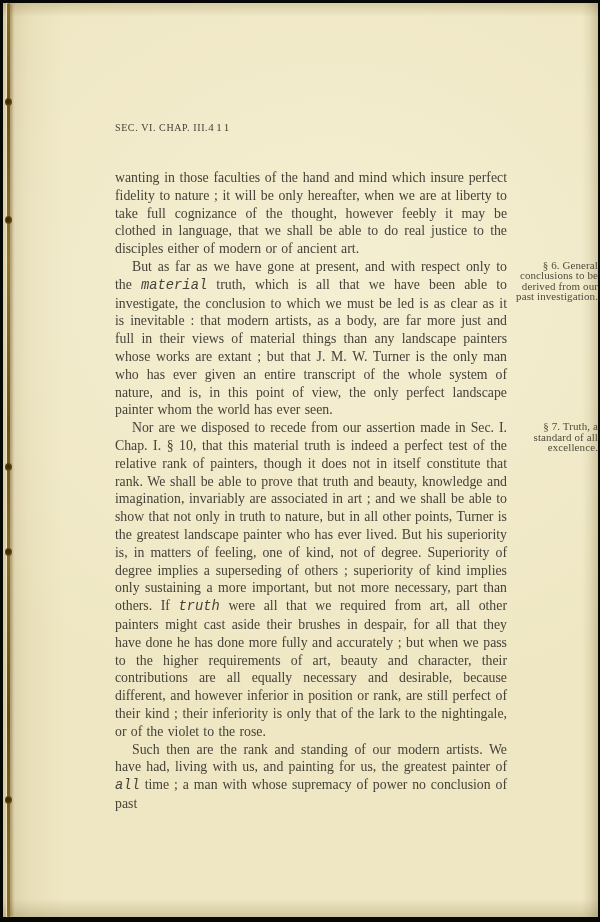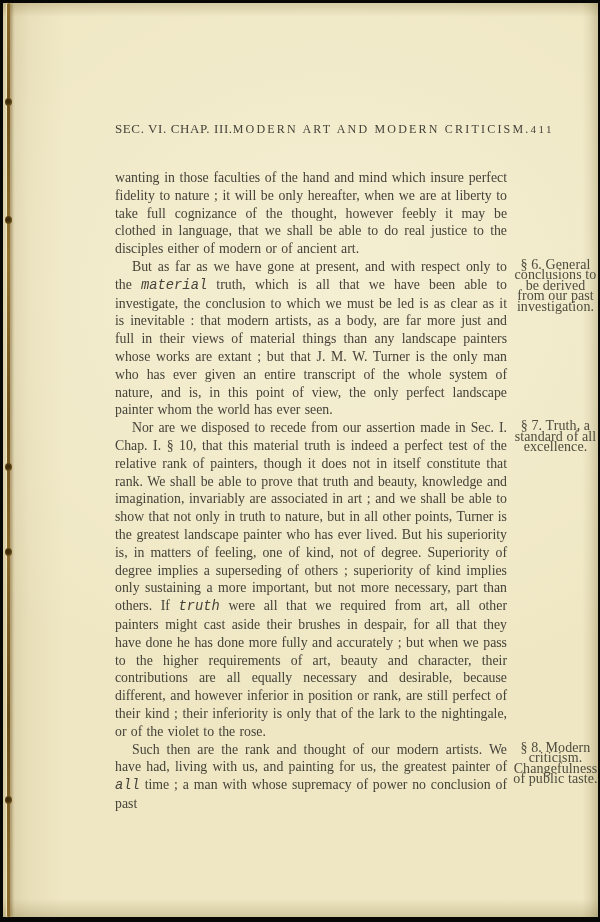--- a/index.html
+++ b/index.html
@@ -47,43 +47,43 @@
     left: 112px; top: 118px;
     width: 392px;
     color: var(--ink, #454239);
   }
 
   .pagehead {
     display: flex;
     align-items: baseline;
     height: 15px;
   }
-  .sec   { font-size: 13px;    letter-spacing: 0.6px; white-space: nowrap; }
+  .sec   { font-size: 10px;    letter-spacing: 0.6px; white-space: nowrap; }
   .title { flex: 1; text-align: center; font-size: 12px; letter-spacing: 2.2px; white-space: nowrap; }
   .pgnum { font-size: 11px; letter-spacing: 2.5px; white-space: nowrap; }
 
   .bodytext {
     margin-top: 33px;
     font-size: 13.8px;
     line-height: 17.8px;
     text-align: justify;
     word-spacing: 0.06em;
   }
   .para { margin: 0; position: relative; }
   .para.indent { text-indent: 17px; }
   .para i { font-style: italic; font-family: Liberation Mono, monospace; }
 
   .sidenote {
     position: absolute;
     left: calc(100% + 6px);
     top: 2px;
     width: 85px;
-    font-size: 14px;
+    font-size: 11px;
     line-height: 10.5px;
-    text-align: center;
+    text-align: right;
     text-indent: 0;
     word-spacing: 0;
     letter-spacing: 0.1px;
     color: var(--ink-light, #4e4b3d);
   }
 </style>
 </head>
 <body style="--bg: #070705; --paper: #efe7c3; --ink: #454239; --ink-light: #4e4b3d;">
 
 <div class="page">
@@ -92,25 +92,24 @@
       <div class="stitch" style="top: 95px;"></div>
       <div class="stitch" style="top: 213px;"></div>
       <div class="stitch" style="top: 460px;"></div>
       <div class="stitch" style="top: 545px;"></div>
       <div class="stitch" style="top: 793px;"></div>
     </div>
 
   <div class="textblock">
     <div class="pagehead">
       <span class="sec">SEC. VI. CHAP. III.</span>
-      <span class="title">MODERN ART AND MODERN CRITICISM.</span>
       <span class="pgnum">411</span>
     </div>
 
     <div class="bodytext">
         <p class="para"><span>wanting in those faculties of the hand and mind which insure perfect fidelity to nature ; it will be only hereafter, when we are at liberty to take full cognizance of the thought, however feebly it may be clothed in language, that we shall be able to do real justice to the disciples either of modern or of ancient art.</span></p>
         <p class="para indent"><span>But as far as we have gone at present, and with respect only to the </span><i>material</i><span> truth, which is all that we have been able to investigate, the conclusion to which we must be led is as clear as it is inevitable : that modern artists, as a body, are far more just and full in their views of material things than any landscape painters whose works are extant ; but that J. M. W. Turner is the only man who has ever given an entire transcript of the whole system of nature, and is, in this point of view, the only perfect landscape painter whom the world has ever seen.</span><span class="sidenote">§ 6. General conclusions to be derived from our past investigation.</span></p>
         <p class="para indent"><span>Nor are we disposed to recede from our assertion made in Sec. I. Chap. I. § 10, that this material truth is indeed a perfect test of the relative rank of painters, though it does not in itself constitute that rank. We shall be able to prove that truth and beauty, knowledge and imagination, invariably are associated in art ; and we shall be able to show that not only in truth to nature, but in all other points, Turner is the greatest landscape painter who has ever lived. But his superiority is, in matters of feeling, one of kind, not of degree. Superiority of degree implies a superseding of others ; superiority of kind implies only sustaining a more important, but not more necessary, part than others. If </span><i>truth</i><span> were all that we required from art, all other painters might cast aside their brushes in despair, for all that they have done he has done more fully and accurately ; but when we pass to the higher requirements of art, beauty and character, their contributions are all equally necessary and desirable, because different, and however inferior in position or rank, are still perfect of their kind ; their inferiority is only that of the lark to the nightingale, or of the violet to the rose.</span><span class="sidenote">§ 7. Truth, a standard of all excellence.</span></p>
-        <p class="para indent"><span>Such then are the rank and thought of our modern artists. We have had, living with us, and painting for us, the greatest painter of </span><i>all</i><span> time ; a man with whose supremacy of power no conclusion of past</span><span class="sidenote">§ 8. Modern criticism. Changefulness of public taste.</span></p>
+        <p class="para indent"><span>Such then are the rank and standing of our modern artists. We have had, living with us, and painting for us, the greatest painter of </span><i>all</i><span> time ; a man with whose supremacy of power no conclusion of past</span></p>
       </div>
   </div>
 
 </div>
 
 </body></html>

